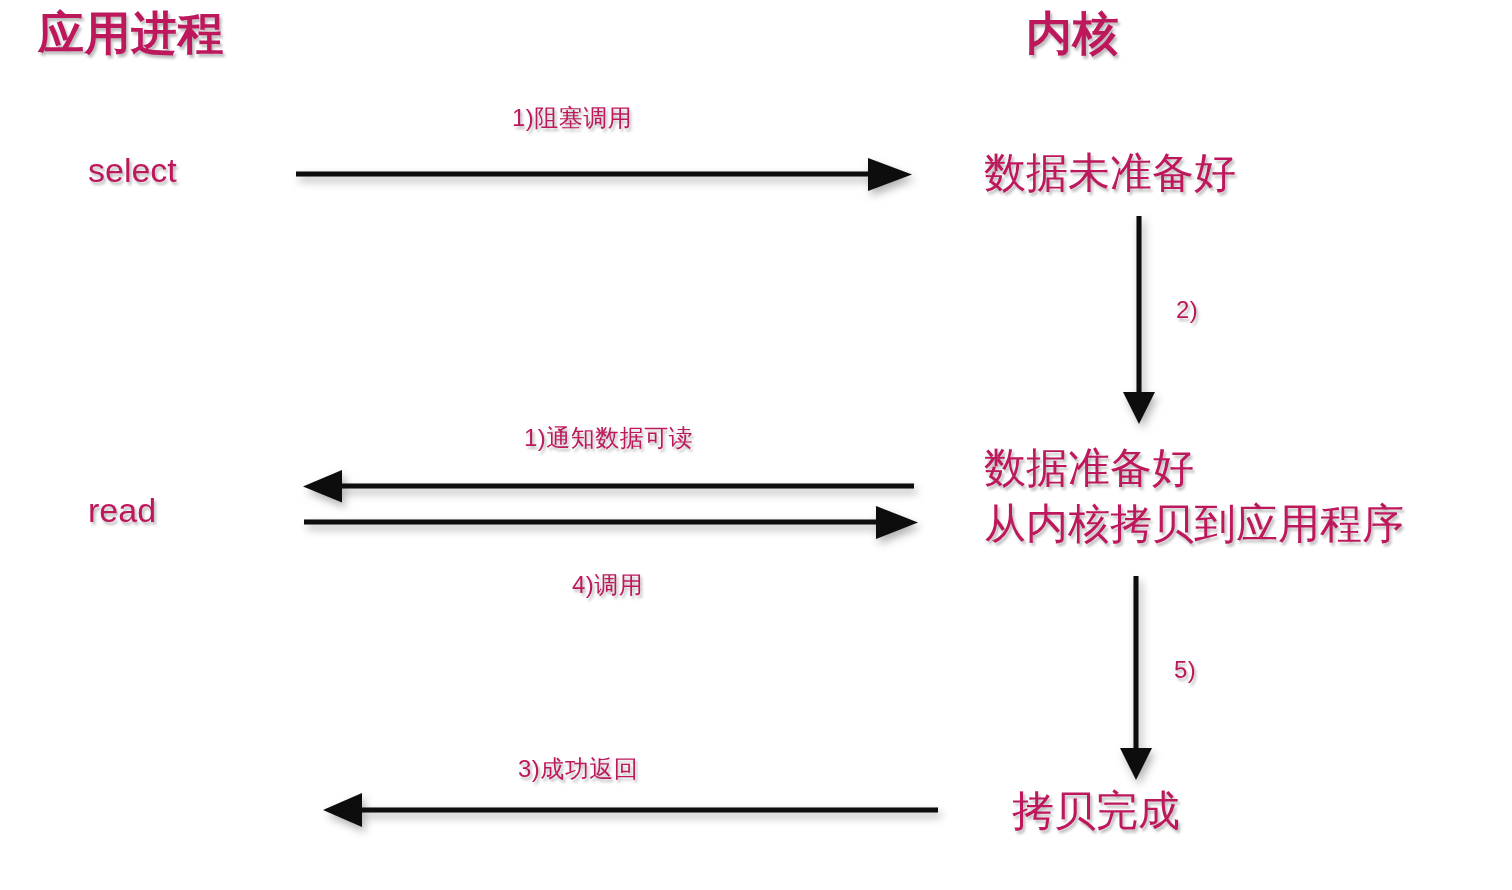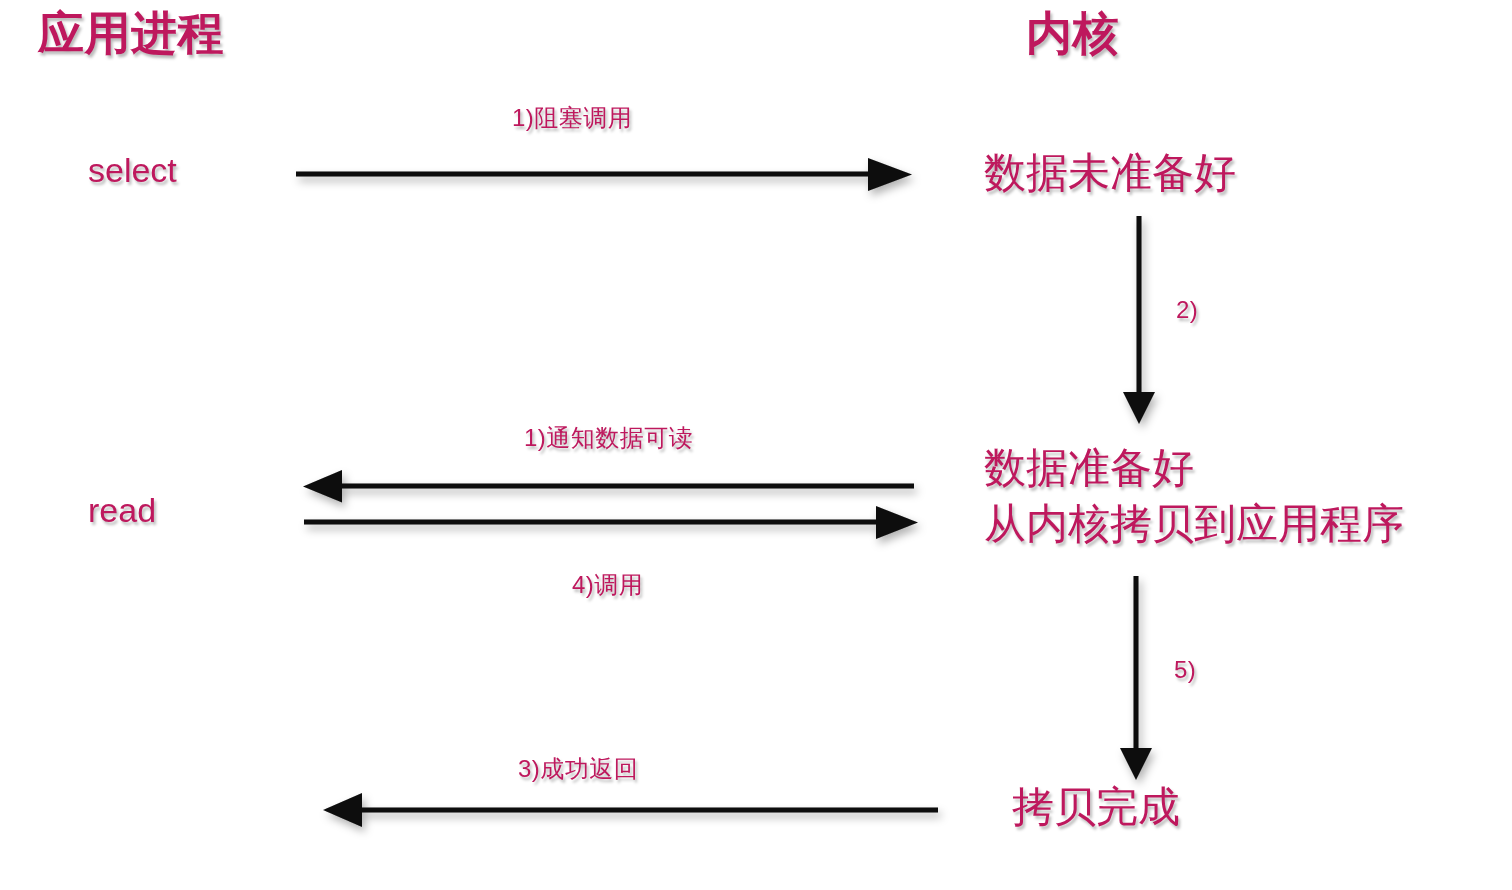--- a/index.html
+++ b/index.html
@@ -61,21 +61,21 @@
 
   <div class="lbl node" style="left:88px; top:490px;">read</div>
 
 
   <div class="lbl node-cjk" style="left:984px; top:148px;">数据未准备好</div>
 
   <div class="lbl node-cjk" style="left:984px; top:443px;">数据准备好</div>
 
   <div class="lbl node-cjk" style="left:984px; top:499px;">从内核拷贝到应用程序</div>
 
-  <div class="lbl node-cjk" style="left:1012px; top:786px;font-family:Liberation Mono, monospace;">拷贝完成</div>
+  <div class="lbl node-cjk" style="left:1012px; top:786px;">拷贝完成</div>
 
   <div class="lbl step" style="left:512px; top:104px;">1)阻塞调用</div>
 
   <div class="lbl step" style="left:1176px; top:296px;">2)</div>
 
   <div class="lbl step" style="left:524px; top:424px;">1)通知数据可读</div>
 
   <div class="lbl step" style="left:572px; top:543px;margin-top:28px;">4)调用</div>
 
   <div class="lbl step" style="left:1174px; top:656px;">5)</div>

